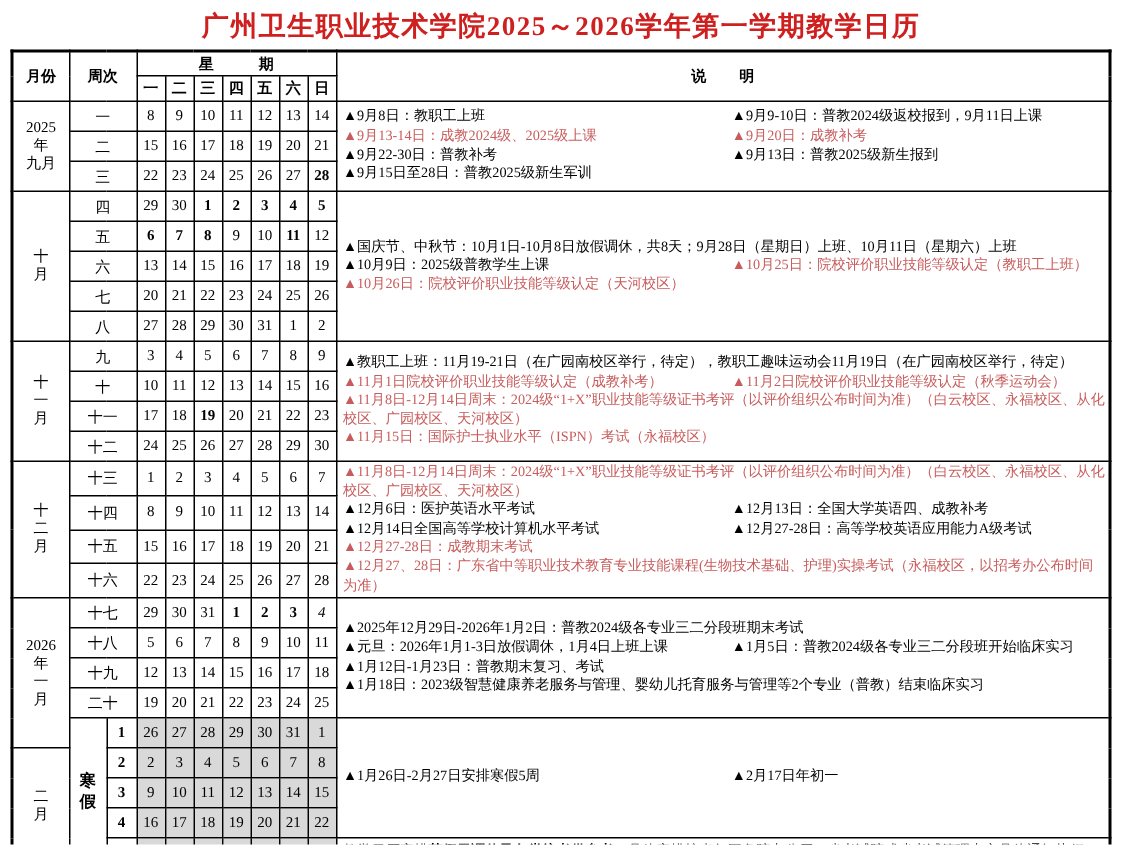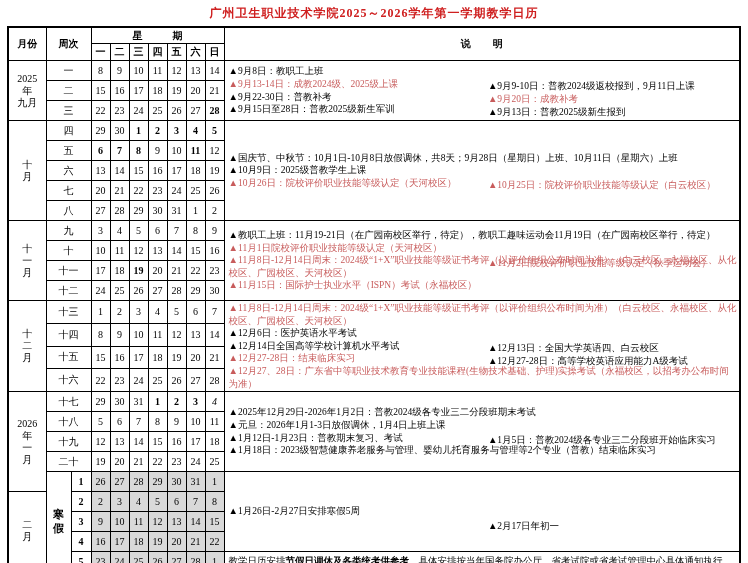--- a/index.html
+++ b/index.html
@@ -1,38 +1,38 @@
 <!DOCTYPE html>
 <html><head>
 <meta charset="utf-8">
 <style>
   html,body{margin:0;padding:0;background:#fff;}
   body{width:748px;height:563px;font-family:"Liberation Serif","DejaVu Serif",serif;color:#000;overflow:hidden;}
   .page{width:748px;height:563px;position:relative;}
-  .title{ text-align:center;font-size:12px;font-weight:bold;color:#cf2020;padding-top:5px;letter-spacing:1px;}
+  .title{ text-align:center;font-size:18px;font-weight:bold;color:#cf2020;padding-top:5px;letter-spacing:1px;}
   table.cal{border-collapse:collapse;table-layout:fixed;width:734px;margin:4px 0 0 7px;border:2px solid #000;}
   .cal th,.cal td{border:1px solid #000;padding:0;text-align:center;overflow:hidden;}
   .cal thead th{font-weight:bold;font-size:10px;}
   .cal thead tr.h1 th{height:15px;}
   .cal thead tr.h2 th{height:16px;}
   th.weekgroup{letter-spacing:30px;text-indent:30px;}
   th.noteshead{letter-spacing:22px;text-indent:22px;}
   .cal tbody tr{height:20px;}
   td.month-cell{font-size:10px;line-height:12px;vertical-align:middle;}
   td.month-cell div{text-align:center;}
   td.week-cell{font-size:10px;}
   td.vac-cell{font-size:11px;font-weight:bold;line-height:14px;vertical-align:middle;}
   td.weeknum-cell{font-size:10px;font-weight:bold;}
   td.day-cell{font-size:10px;}
   td.day-cell.gray{background:#d9d9d9;}
   td.day-cell.b{font-weight:bold;}
   td.day-cell.i{font-style:italic;}
   td.notes-cell{text-align:left;vertical-align:middle;font-size:9.5px;line-height:12.6px;padding:1px 2px 1px 4px;}
   .nline{position:relative;white-space:normal;}
-  .nline .col2{position:absolute;left:51%;top:15px;white-space:nowrap;}
+  .nline .col2{position:absolute;left:51%;top:0;white-space:nowrap;}
   .red{color:#c85c5c;}
   .b{font-weight:bold;}
 </style>
 </head>
 <body>
 
 <div class="page">
   <div class="title">广州卫生职业技术学院2025～2026学年第一学期教学日历</div>
   <table class="cal">
     <colgroup>
@@ -115,21 +115,21 @@
           <td class="week-cell" colspan="2">四</td>
           <td class="day-cell">29</td>
           <td class="day-cell">30</td>
           <td class="day-cell b">1</td>
           <td class="day-cell b">2</td>
           <td class="day-cell b">3</td>
           <td class="day-cell b">4</td>
           <td class="day-cell b">5</td>
           <td class="notes-cell" rowspan="5">
             <div class="nline"><span>▲国庆节、中秋节：10月1日-10月8日放假调休，共8天；9月28日（星期日）上班、10月11日（星期六）上班</span></div>
-            <div class="nline"><span>▲10月9日：2025级普教学生上课</span><span class="red col2">▲10月25日：院校评价职业技能等级认定（白云校区）</span></div>
+            <div class="nline"><span>▲10月9日：2025级普教学生上课</span><span class="red col2">▲10月25日：院校评价职业技能等级认定（教职工上班）</span></div>
             <div class="nline"><span class="red">▲10月26日：院校评价职业技能等级认定（天河校区）</span></div>
           </td>
         </tr>
         <tr>
           <td class="week-cell" colspan="2">五</td>
           <td class="day-cell b">6</td>
           <td class="day-cell b">7</td>
           <td class="day-cell b">8</td>
           <td class="day-cell">9</td>
           <td class="day-cell">10</td>
@@ -175,21 +175,21 @@
           <td class="week-cell" colspan="2">九</td>
           <td class="day-cell">3</td>
           <td class="day-cell">4</td>
           <td class="day-cell">5</td>
           <td class="day-cell">6</td>
           <td class="day-cell">7</td>
           <td class="day-cell">8</td>
           <td class="day-cell">9</td>
           <td class="notes-cell" rowspan="4">
             <div class="nline"><span>▲教职工上班：11月19-21日（在广园南校区举行，待定），教职工趣味运动会11月19日（在广园南校区举行，待定）</span></div>
-            <div class="nline"><span class="red">▲11月1日院校评价职业技能等级认定（天河校区）</span><span class="red col2">▲11月2日院校评价职业技能等级认定（秋季运动会）</span></div>
+            <div class="nline"><span class="red">▲11月1日院校评价职业技能等级认定（成教补考）</span><span class="red col2">▲11月2日院校评价职业技能等级认定（秋季运动会）</span></div>
             <div class="nline"><span class="red">▲11月8日-12月14日周末：2024级“1+X”职业技能等级证书考评（以评价组织公布时间为准）（白云校区、永福校区、从化校区、广园校区、天河校区）</span></div>
             <div class="nline"><span class="red">▲11月15日：国际护士执业水平（ISPN）考试（永福校区）</span></div>
           </td>
         </tr>
         <tr>
           <td class="week-cell" colspan="2">十</td>
           <td class="day-cell">10</td>
           <td class="day-cell">11</td>
           <td class="day-cell">12</td>
           <td class="day-cell">13</td>
@@ -226,23 +226,23 @@
           <td class="week-cell" colspan="2">十三</td>
           <td class="day-cell">1</td>
           <td class="day-cell">2</td>
           <td class="day-cell">3</td>
           <td class="day-cell">4</td>
           <td class="day-cell">5</td>
           <td class="day-cell">6</td>
           <td class="day-cell">7</td>
           <td class="notes-cell" rowspan="4">
             <div class="nline"><span class="red">▲11月8日-12月14日周末：2024级“1+X”职业技能等级证书考评（以评价组织公布时间为准）（白云校区、永福校区、从化校区、广园校区、天河校区）</span></div>
-            <div class="nline"><span>▲12月6日：医护英语水平考试</span><span class="col2">▲12月13日：全国大学英语四、白云校区</span></div>
+            <div class="nline"><span>▲12月6日：医护英语水平考试</span><span class="col2">▲12月13日：全国大学英语四、成教补考</span></div>
             <div class="nline"><span>▲12月14日全国高等学校计算机水平考试</span><span class="col2">▲12月27-28日：高等学校英语应用能力A级考试</span></div>
-            <div class="nline"><span class="red">▲12月27-28日：结束临床实习</span></div>
+            <div class="nline"><span class="red">▲12月27-28日：成教期末考试</span></div>
             <div class="nline"><span class="red">▲12月27、28日：广东省中等职业技术教育专业技能课程(生物技术基础、护理)实操考试（永福校区，以招考办公布时间为准）</span></div>
           </td>
         </tr>
         <tr>
           <td class="week-cell" colspan="2">十四</td>
           <td class="day-cell">8</td>
           <td class="day-cell">9</td>
           <td class="day-cell">10</td>
           <td class="day-cell">11</td>
           <td class="day-cell">12</td>

